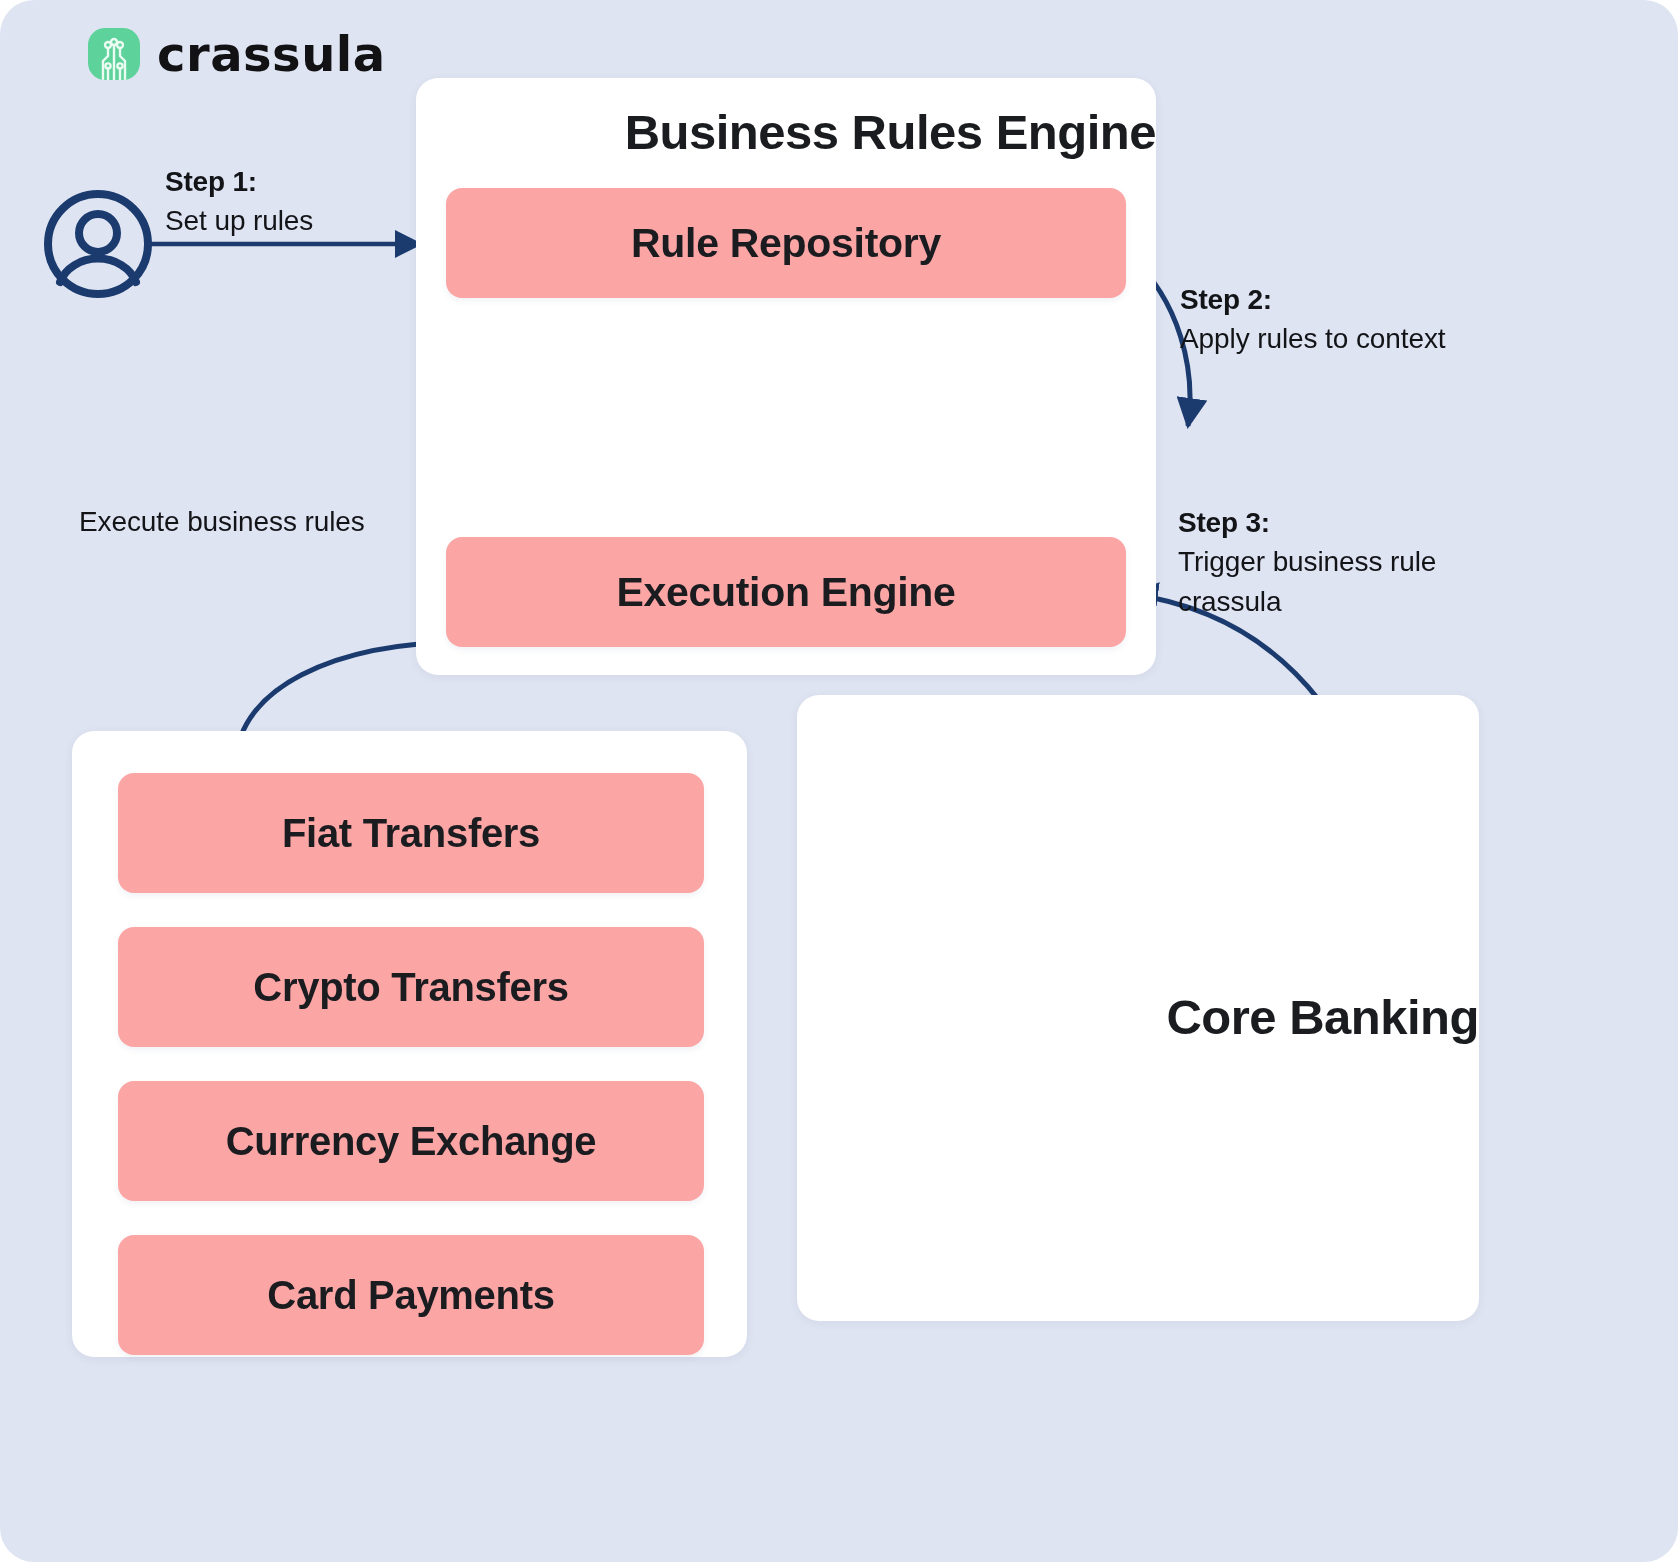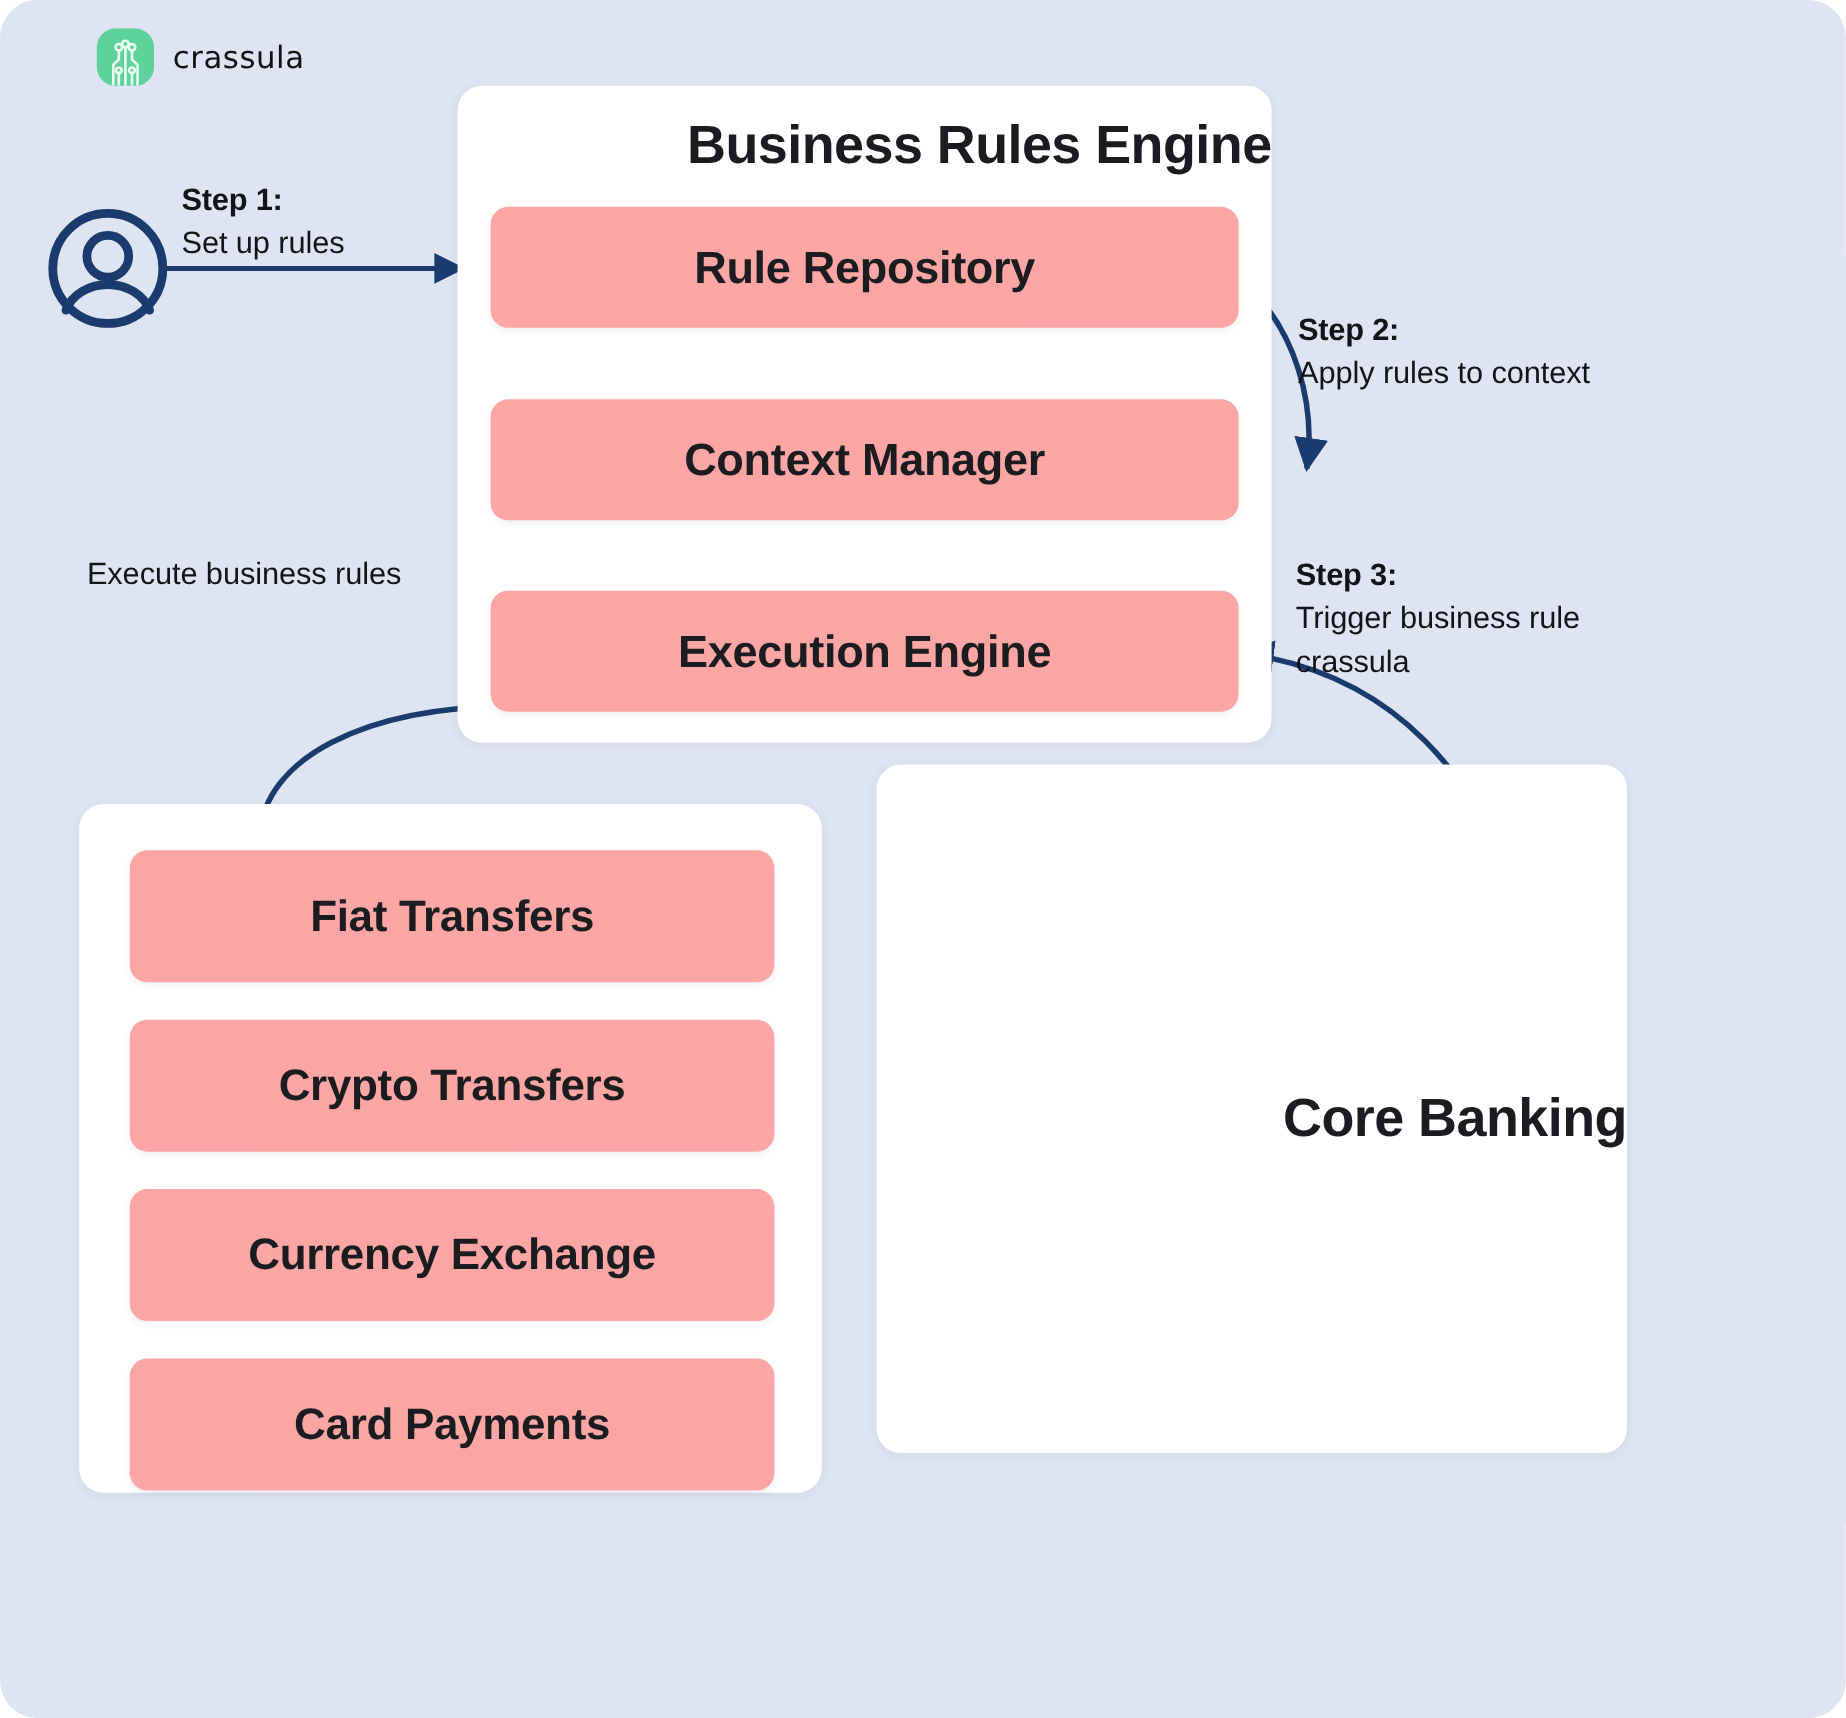--- a/index.html
+++ b/index.html
@@ -33,24 +33,24 @@
     height: 52px;
     border-radius: 17px;
     background: #5ed29b;
     position: relative;
     overflow: hidden;
     flex: none;
   }
   #logo-mark svg { display: block; }
   #logo-word {
     font-family: "DejaVu Sans", sans-serif;
-    font-size: 28px;
+    font-size: 48px;
     letter-spacing: 0.5px;
     color: #121214;
-    font-weight: 400;
+    font-weight: 700;
   }
 
   
   #wires {
     position: absolute;
     left: 0; top: 0;
     width: 1678px;
     height: 1562px;
     pointer-events: none;
   }
@@ -231,21 +231,20 @@
     <div class="step-body">Trigger business rule crassula</div>
   </div>
 
   <div class="step" id="step-4">
     <div class="step-body">Execute business rules</div>
   </div>
 
   <div class="panel" id="panel-bre">
     <div class="panel-title">Business Rules Engine</div>
     <div class="sub-box" id="bre-box-0">Rule Repository</div>
-    <div class="sub-box" id="bre-box-1">Context Manager</div>
     <div class="sub-box" id="bre-box-2">Execution Engine</div>
   </div>
 
   <div class="panel" id="panel-services">
     <div class="sub-box" id="svc-box-0">Fiat Transfers</div>
     <div class="sub-box" id="svc-box-1">Crypto Transfers</div>
     <div class="sub-box" id="svc-box-2">Currency Exchange</div>
     <div class="sub-box" id="svc-box-3">Card Payments</div>
   </div>
 

